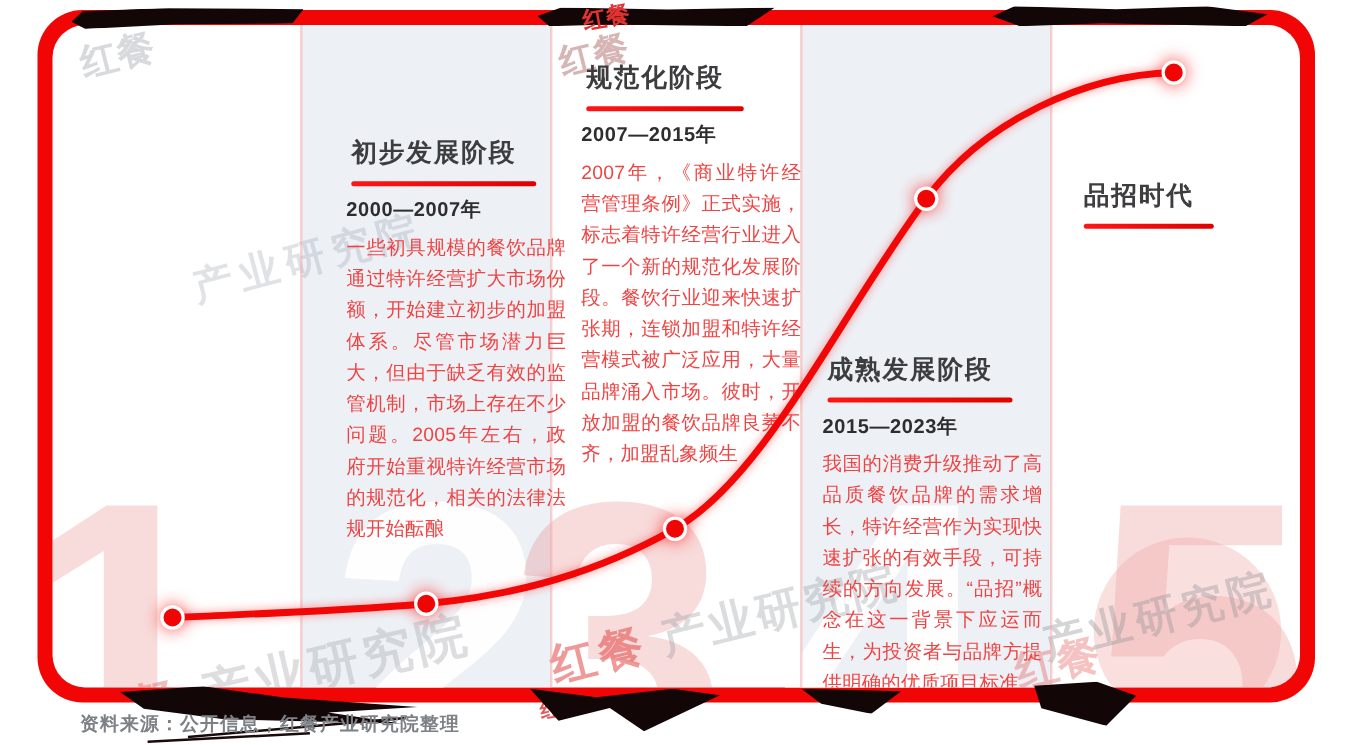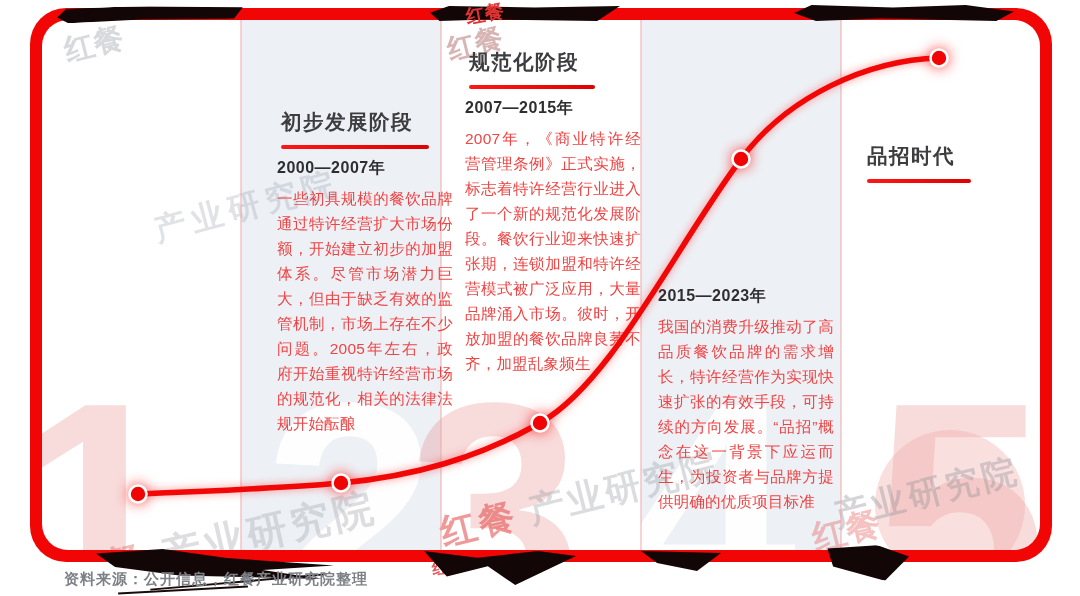--- a/index.html
+++ b/index.html
@@ -139,20 +139,21 @@
   </div>
   <div class="col c3" style="background:none">
     <div class="stage">
       <h2 class="stage-title">规范化阶段</h2>
       <div class="stage-period">2007—2015年</div>
       <p class="stage-body">2007年，《商业特许经营管理条例》正式实施，标志着特许经营行业进入了一个新的规范化发展阶段。餐饮行业迎来快速扩张期，连锁加盟和特许经营模式被广泛应用，大量品牌涌入市场。彼时，开放加盟的餐饮品牌良莠不齐，加盟乱象频生</p>
     </div>
   </div>
   <div class="col c4" style="background:none">
     <div class="stage">
+      <h2 class="stage-title">成熟发展阶段</h2>
       <div class="stage-period">2015—2023年</div>
       <p class="stage-body">我国的消费升级推动了高品质餐饮品牌的需求增长，特许经营作为实现快速扩张的有效手段，可持续的方向发展。“品招”概念在这一背景下应运而生，为投资者与品牌方提供明确的优质项目标准</p>
     </div>
   </div>
   <div class="col c5" style="background:none">
     <div class="stage">
       <h2 class="stage-title">品招时代</h2>
     </div>
   </div>
 

